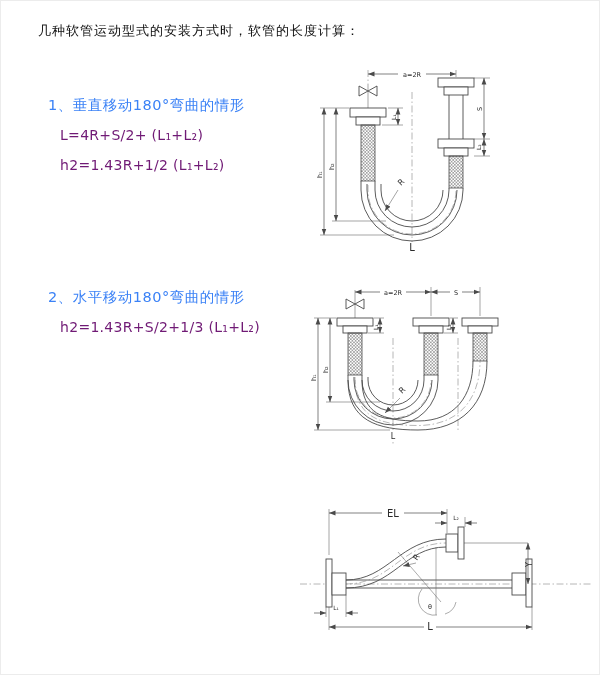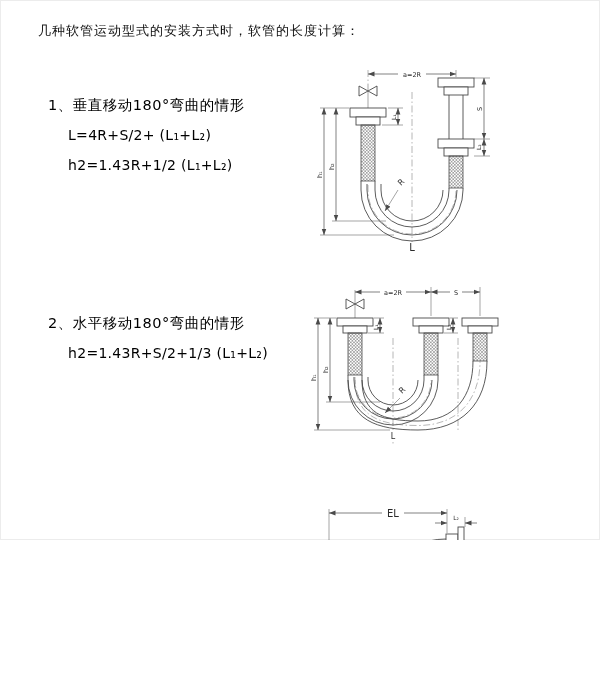--- a/index.html
+++ b/index.html
@@ -1,23 +1,23 @@
 <!DOCTYPE html>
 <html><head>
 <meta charset="utf-8">
 <style>
   html,body{margin:0;padding:0;background:#fff;}
-  .page{position:relative;width:600px;height:540px;background:#fff;overflow:hidden;
+  .page{position:relative;width:600px;height:675px;background:#fff;overflow:hidden;
         font-family:"DejaVu Sans","Liberation Sans",sans-serif;color:#1c1c1c;
         box-shadow:inset 0 0 0 1px #ececec;}
   .title{position:absolute;left:38px;top:22px;font-size:13px;letter-spacing:1px;color:#111;}
   .section{position:absolute;left:48px;}
-  .heading{font-size:14.5px;letter-spacing:.5px;height:24px;color:#000000;}
-  .formula{height:30px;display:flex;align-items:center;margin-left:20px;
-           font-size:14px;letter-spacing:.3px;color:#000000;}
+  .heading{font-size:14.5px;letter-spacing:.5px;height:24px;color:#3b82f6;}
+  .formula{height:30px;display:flex;align-items:center;margin-left:12px;
+           font-size:14px;letter-spacing:.3px;color:#701a75;}
   .diagram{position:absolute;}
   
   .wall{fill:none;stroke:#4a4a4a;stroke-width:.9;}
   .thin{fill:none;stroke:#666;stroke-width:.55;}
   .dim{fill:none;stroke:#4a4a4a;stroke-width:.7;}
   .ext{fill:none;stroke:#4a4a4a;stroke-width:.5;}
   .cl{fill:none;stroke:#7a7a7a;stroke-width:.55;stroke-dasharray:7 2.5 1.5 2.5;}
   .fl{fill:#fff;stroke:#4a4a4a;stroke-width:.9;}
   .lbl{font-family:"DejaVu Sans",sans-serif;font-size:6.5px;fill:#2a2a2a;}
   .lbl-s{font-family:"DejaVu Sans",sans-serif;font-size:5.8px;fill:#2a2a2a;}
@@ -30,21 +30,21 @@
 <div class="page">
 
   <div class="title">几种软管运动型式的安装方式时，软管的长度计算：</div>
 
   <div class="section" style="top:96px;">
     <div class="heading">1、垂直移动180°弯曲的情形</div>
     <div class="formula">L=4R+S/2+ (L₁+L₂)</div>
     <div class="formula">h2=1.43R+1/2 (L₁+L₂)</div>
   </div>
 
-  <div class="section" style="top:314px;">
+  <div class="section" style="top:288px;">
     <div class="heading">2、水平移动180°弯曲的情形</div>
     <div class="formula">h2=1.43R+S/2+1/3 (L₁+L₂)</div>
   </div>
 
 
   <div class="diagram" style="left:306px;top:64px;">
     <svg width="240" height="190" viewBox="0 0 240 190">
       <defs>
         <pattern id="br1" patternUnits="userSpaceOnUse" width="3.2" height="3.2">
           <path d="M0,3.2 L3.2,0 M0,0 L3.2,3.2" stroke="#555" stroke-width=".45"></path>

